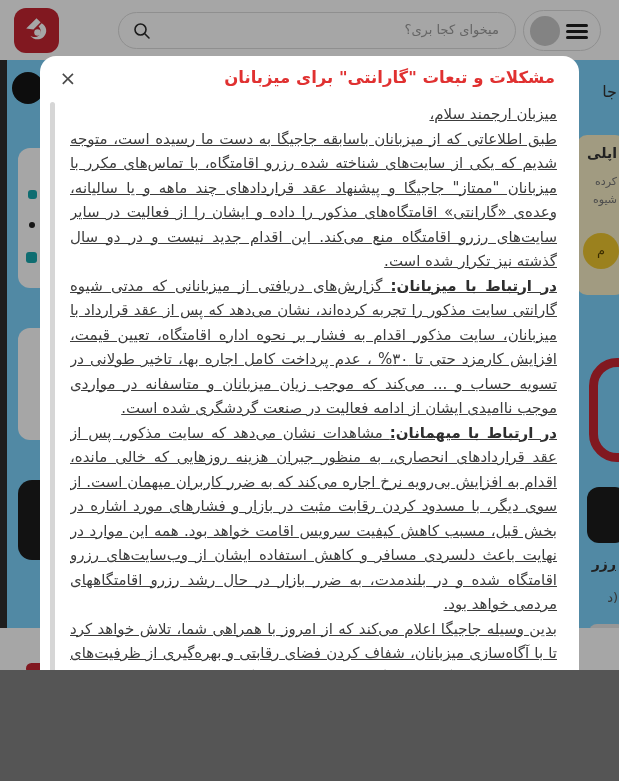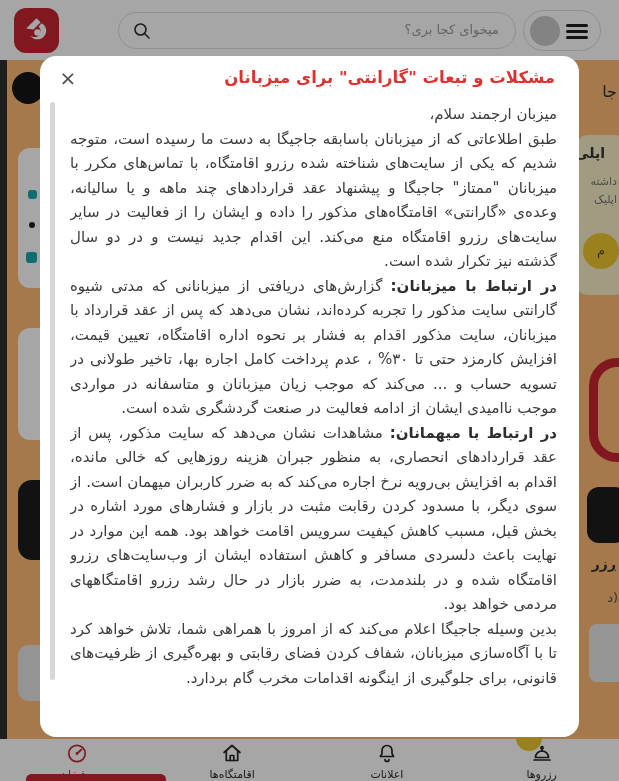--- a/index.html
+++ b/index.html
@@ -1,17 +1,17 @@
 <!DOCTYPE html>
 <html><head>
 <meta charset="utf-8">
 <style>
   * { margin:0; padding:0; box-sizing:border-box; }
   body { background:#555; font-family:"DejaVu Sans", sans-serif; }
-  .screen { position:relative; width:619px; height:781px; overflow:hidden; background:#fdba74; margin:0 auto; }
+  .screen { position:relative; width:619px; height:670px; overflow:hidden; background:#7dd3fc; margin:0 auto; }
 
   
   .bg-layer { position:absolute; inset:0; z-index:0; }
   .dark-strip { position:absolute; left:0; top:60px; width:7px; height:721px; background:#2e2e2e; }
 
   
   .header { position:absolute; top:0; left:0; width:619px; height:60px; background:#fff; }
   .logo { position:absolute; left:14px; top:8px; width:45px; height:45px; border-radius:12px; background:#c62532; }
   .logo svg { position:absolute; inset:6px; }
   .search-pill { position:absolute; left:118px; top:12px; width:398px; height:37px; border:1px solid #dcdcdc; border-radius:19px; background:#fff; }
@@ -28,21 +28,21 @@
   .lf-card1 { left:18px; top:148px; width:58px; height:140px; border-radius:12px; background:#fff; }
   .lf-card1 .dot1 { position:absolute; left:10px; top:42px; width:9px; height:9px; border-radius:3px; background:#17a8ae; }
   .lf-card1 .dot2 { position:absolute; left:11px; top:74px; width:6px; height:6px; border-radius:50%; background:#222; }
   .lf-card1 .dot3 { position:absolute; left:8px; top:104px; width:11px; height:11px; border-radius:3px; background:#17a8ae; }
   .lf-card2 { left:18px; top:328px; width:58px; height:112px; border-radius:12px; background:#fff; }
   .lf-dark  { left:18px; top:480px; width:58px; height:80px; border-radius:14px; background:#1c1c1c; }
   .lf-gray  { left:18px; top:645px; width:58px; height:56px; border-radius:10px; background:#e3e3e3; }
 
   .rf-heading { right:2px; top:82px; font-size:16px; font-weight:normal; color:#333; white-space:nowrap; }
   .rf-card { position:absolute; right:-6px; top:135px; width:48px; height:160px; border-radius:10px; background:#f7eec6; }
-  .rf-card .t1 { position:absolute; right:20px; top:10px; font-size:14px; font-weight:bold; color:#333; white-space:nowrap; }
+  .rf-card .t1 { position:absolute; right:8px; top:10px; font-size:14px; font-weight:bold; color:#333; white-space:nowrap; }
   .rf-card .t2 { position:absolute; right:8px; top:40px; font-size:11px; color:#777; white-space:nowrap; }
   .rf-card .t3 { position:absolute; right:8px; top:58px; font-size:11px; color:#777; white-space:nowrap; }
   .rf-card .ybtn { position:absolute; right:6px; top:98px; width:36px; height:36px; border-radius:50%; background:#eec62f;
                    font-size:13px; color:#5a4500; text-align:center; line-height:36px; }
   .rf-redarc { position:absolute; right:-28px; top:358px; width:58px; height:104px; border:9px solid #c62532; border-radius:28px; }
   .rf-dark { position:absolute; right:-8px; top:487px; width:40px; height:56px; border-radius:12px; background:#1c1c1c; }
   .rf-rzr { right:3px; top:556px; font-size:14px; font-weight:bold; color:#333; white-space:nowrap;text-decoration:underline; }
   .rf-paren { right:1px; top:590px; font-size:13px; color:#555; white-space:nowrap; }
   .rf-gray { position:absolute; right:-6px; top:624px; width:36px; height:58px; border-radius:8px; background:#e7e7e7; }
 
@@ -60,21 +60,21 @@
   .dim-overlay { position:absolute; inset:0; background:rgba(0,0,0,0.35); z-index:2; }
 
   
   .modal { position:absolute; left:40px; top:56px; width:539px; height:681px; background:#fff; border-radius:16px; z-index:3; }
   .modal-close { position:absolute; left:16px; top:10px; width:24px; height:24px; font-size:20px; line-height:24px; text-align:center;
                  color:#4a4a4a; cursor:pointer; }
   .modal-title { position:absolute; right:24px; top:12px; font-size:16.5px; font-weight:bold; color:#e03131; direction:rtl; }
   .modal-scrollbar { position:absolute; left:10px; top:46px; width:5px; height:578px; border-radius:3px; background:#d6d6d6; }
   .modal-body { position:absolute; top:46px; right:22px; left:30px; height:590px; overflow:hidden;
                 direction:rtl; text-align:justify; font-size:15px; line-height:24.5px; color:#3c3c3c; }
-  .modal-body p { margin:0; }
+  .modal-body p { margin:0;text-decoration:underline; }
   .modal-body b { font-weight:bold; color:#2e2e2e; }
   .submit-btn { position:absolute; bottom:9px; left:50%; transform:translateX(-50%); width:200px; height:32px;
                 background:#f3cf16; border:none; border-radius:6px; font-family:"DejaVu Sans", sans-serif;
                 font-size:14.5px; font-weight:bold; color:#4a3b00; cursor:pointer; }
 </style>
 </head>
 <body>
 
 <div class="screen">
 
@@ -114,22 +114,22 @@
       <span class="dot2"></span>
       <span class="dot3"></span>
     </div>
     <div class="frag lf-card2"></div>
     <div class="frag lf-dark"></div>
     <div class="frag lf-gray"></div>
 
     <div class="frag rf-heading">جا</div>
     <div class="rf-card">
       <div class="t1">اپلی</div>
-      <div class="t2">داشته</div>
-      <div class="t3">اپلیک</div>
+      <div class="t2">کرده</div>
+      <div class="t3">شیوه</div>
       <div class="ybtn">م</div>
     </div>
     <div class="rf-redarc"></div>
     <div class="rf-dark"></div>
     <div class="frag rf-rzr">رزر</div>
     <div class="frag rf-paren">(د</div>
     <div class="rf-gray"></div>
 
     <div class="bottom-nav">
       <div class="nav-item active">

